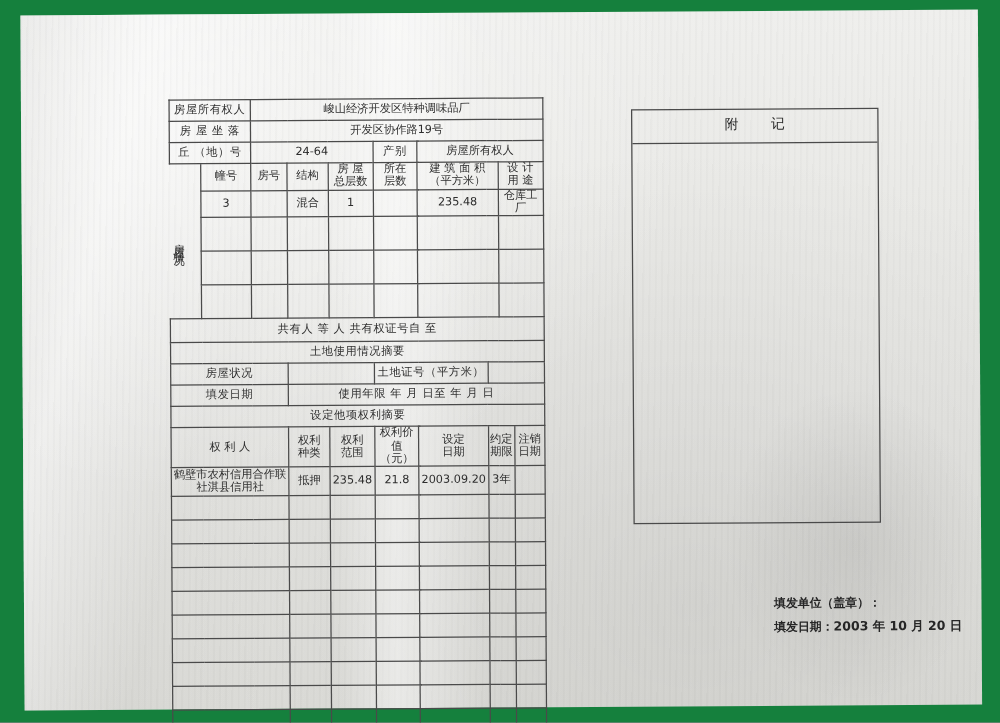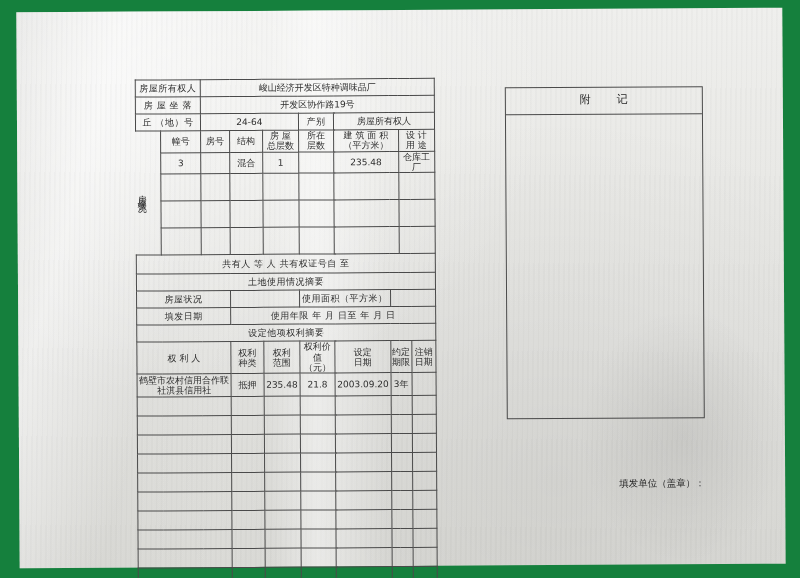--- a/index.html
+++ b/index.html
@@ -121,20 +121,21 @@
 
   
   .issue {
     position: absolute;
     left: 600px;
     top: 466px;
     font-size: 9.5px;
     color: #262626;
     line-height: 1.9;
     white-space: nowrap;
+    font-weight: bold;
   }
   .issue .val { font-size: 10px; }
 
   .cellpad-l { text-align: left; padding-left: 3px; }
 </style>
 </head>
 <body>
 
 <div id="page">
   <div class="paper">
@@ -215,21 +216,21 @@
         <td colspan="14" class="lbl cellpad-l" style="height:18px">共有人     等   人    共有权证号自            至</td>
       </tr>
 
       <tr>
         <td colspan="14" class="lbl" style="height:16px">土地使用情况摘要</td>
       </tr>
 
       <tr>
         <td colspan="3" class="lbl">房屋状况</td>
         <td colspan="4"></td>
-        <td colspan="4" class="lbl">使用面积（平方米）</td>
+        <td colspan="4" class="lbl">土地证号（平方米）</td>
         <td colspan="3"></td>
       </tr>
 
       <tr>
         <td colspan="3" class="lbl">填发日期</td>
         <td colspan="11" class="lbl">使用年限        年  月 日至        年  月 日</td>
       </tr>
 
       <tr>
         <td colspan="14" class="lbl" style="height:16px">设定他项权利摘要</td>
@@ -350,16 +351,19 @@
 
     <div class="appendix">
       <div class="ap-head">附记</div>
       <div class="ap-rule"></div>
     </div>
 
     <div class="issue">
       <div>
         <span>填发单位（盖章）：</span>
       </div>
+      <div>
+        <span>填发日期：</span><span class="val">2003 年 10 月 20 日</span>
+      </div>
     </div>
 
   </div>
 </div>
 
 </body></html>

